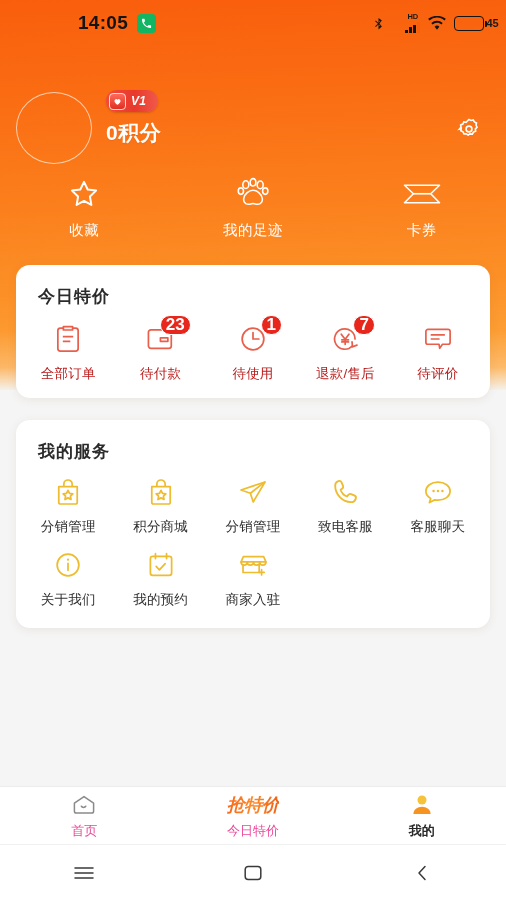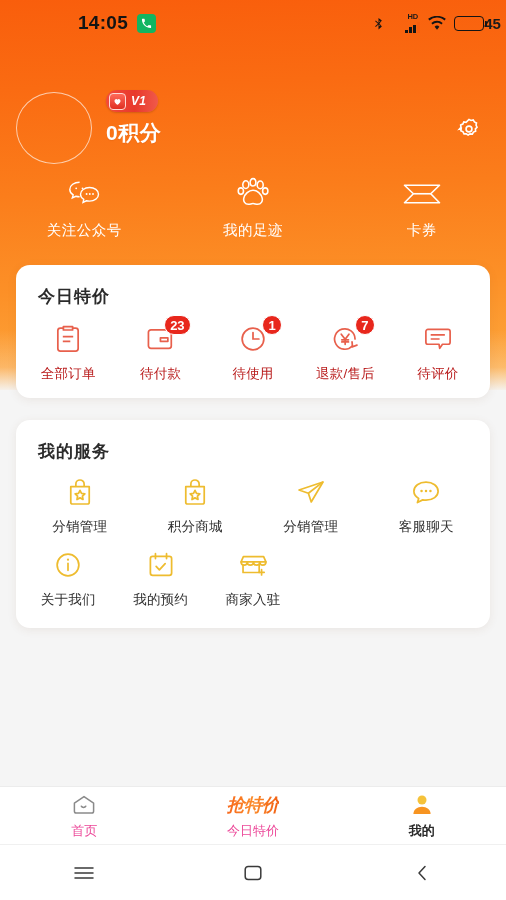--- a/index.html
+++ b/index.html
@@ -38,21 +38,21 @@
   .sig-wrap { display:flex; flex-direction:column; align-items:center; line-height:1;margin-left:12px; }
   .hd-txt { font-size:7.5px; font-weight:700; letter-spacing:-.2px; margin-bottom:1px; }
   .bars { display:flex; align-items:flex-end; gap:1.4px; height:11px; }
   .bars i { width:2.6px; background:#141414; display:block; }
   .bars i.b1{height:3px;} .bars i.b2{height:5.5px;} .bars i.b3{height:8px;} .bars i.b4{height:11px;}
   .bars i.accent{ background:#f95e0c; }
   .batt {
     width:30px; height:15px; border:1.6px solid #141414; border-radius:4px;
     display:flex; align-items:center; justify-content:center; position:relative;
   }
-  .batt span { font-size:15px; font-weight:700;margin-left:47px; }
+  .batt span { font-size:11px; font-weight:700;margin-left:47px; }
   .batt:after {
     content:""; position:absolute; right:-4px; top:4px; width:2.4px; height:6px;
     background:#141414; border-radius:0 1px 1px 0;
   }
 
   
   .profile { position:absolute; top:90px; left:0; width:506px; height:78px; padding:0 22px; }
   .avatar {
     position:absolute; left:16px; top:2px; width:76px; height:72px;
     border-radius:50%; border:1.4px solid rgba(255,255,255,.66); background:transparent;
@@ -88,21 +88,21 @@
   #card-orders { top:265px; height:133px; }
   #card-services { top:420px; height:208px; }
   .card-title { padding:20px 0 0 22px; font-size:17px; color:#2b2b2b; font-weight:700; letter-spacing:1px; }
 
   .grid5 { display:flex; padding:14px 6px 0 6px; }
   .g-item { flex:1; display:flex; flex-direction:column; align-items:center; position:relative; cursor:pointer; }
   .g-ico { height:34px; display:flex; align-items:center; justify-content:center; position:relative; }
   .g-lbl { margin-top:9px; font-size:13.5px; color:#b91c1c; letter-spacing:.2px; white-space:nowrap; }
   .badge {
     position:absolute; top:-7px; right:-14px; min-width:20px; height:20px; padding:0 5px;
-    border-radius:10px; background:#e8271c; color:#fff; font-size:13px; font-weight:700;
+    border-radius:10px; background:#e8271c; color:#fff; font-size:17px; font-weight:700;
     display:flex; align-items:center; justify-content:center; border:1.5px solid #fff;
   }
   .srv-row { display:flex; padding:12px 6px 0 6px; }
   .srv-row .g-lbl { color:#2f2f2f; }
 
   
   .tabbar {
     position:absolute; bottom:56px; left:0; width:506px; height:58px; background:#fff;
     border-top:1px solid #ececec; display:flex; align-items:center;
   }
@@ -180,35 +180,29 @@
     <div class="gear">
       <svg width="26" height="26" viewBox="0 0 24 24" fill="none" stroke="#fff" stroke-width="1.5">
         <path d="M12 3.2l1.9.9 2-.5 1.1 1.8 1.9 1 -.4 2.1.9 1.9-1.5 1.5.2 2.1-2 .8-1 1.9-2.1-.2-1.8 1.1-1.7-1.2-2.1.1-.9-1.9-2-.9.3-2.1L3.2 12l1.4-1.6-.3-2.1 2-.9.9-1.9 2.1.3L12 3.2z"></path>
         <circle cx="12" cy="12" r="2.7"></circle>
       </svg>
     </div>
   </div>
 
   <div class="quick">
 
-
     <div class="q-item">
       <div class="q-ico">
-        <svg width="36" height="32" viewBox="0 0 36 30" fill="none" stroke="#fff" stroke-width="1.4">
-          <path d="M13.6 3.2C8.2 3.2 3.8 6.4 3.8 10.4c0 2.2 1.3 4.2 3.4 5.5l-.9 3.1 3.5-1.7c1.2.3 2.4.5 3.8.5"></path>
-          <circle cx="10.2" cy="9.3" r=".9" fill="#fff" stroke="none"></circle>
-          <circle cx="16.5" cy="9.3" r=".9" fill="#fff" stroke="none"></circle>
-          <path d="M23.5 8.5c-5 0-9 3-9 6.7 0 2.1 1.3 4 3.3 5.2l-.8 3 3.4-1.6c1 .2 2 .3 3.1.3 5 0 9-3 9-6.9s-4-6.7-9-6.7z"></path>
-          <circle cx="20.6" cy="15" r=".95" fill="#fff" stroke="none"></circle>
-          <circle cx="23.8" cy="15" r=".95" fill="#fff" stroke="none"></circle>
-          <circle cx="27" cy="15" r=".95" fill="#fff" stroke="none"></circle>
-        </svg>
-      </div>
-      <div class="q-lbl">关注公众号</div>
-    </div>
+        <svg width="34" height="34" viewBox="0 0 24 24" fill="none" stroke="#fff" stroke-width="1.4" stroke-linejoin="round">
+          <path d="M12 3.4l2.6 5.4 5.9.8-4.3 4.2 1 5.9-5.2-2.8-5.2 2.8 1-5.9-4.3-4.2 5.9-.8L12 3.4z"></path>
+        </svg>
+      </div>
+      <div class="q-lbl">收藏</div>
+    </div>
+
 
     <div class="q-item">
       <div class="q-ico">
         <svg width="36" height="34" viewBox="0 0 30 28" fill="none" stroke="#fff" stroke-width="1.3">
           <ellipse cx="9" cy="6.2" rx="2.5" ry="3.2"></ellipse>
           <ellipse cx="15" cy="4.3" rx="2.4" ry="3.1"></ellipse>
           <ellipse cx="21" cy="6.4" rx="2.5" ry="3.2"></ellipse>
           <ellipse cx="25.2" cy="11.6" rx="2.2" ry="2.7"></ellipse>
           <ellipse cx="4.9" cy="11.6" rx="2.2" ry="2.7"></ellipse>
           <path d="M15 10.8c-3.6 0-6.8 3.4-7.6 6.4-.8 2.9 1 5.4 3.7 5.4 1.5 0 2.6-.7 3.9-.7s2.4.7 3.9.7c2.7 0 4.5-2.5 3.7-5.4-.8-3-4-6.4-7.6-6.4z"></path>
@@ -319,20 +313,28 @@
       <div class="g-item">
         <div class="g-ico">
           <svg width="32" height="30" viewBox="0 0 28 26" fill="none" stroke="#eebc2f" stroke-width="1.5" stroke-linejoin="round">
             <path d="M24.5 4.2L3.5 11.3l8.2 2.8 2.5 7.6 10.3-17.5z"></path>
             <path d="M11.7 14.1l12.8-9.9"></path>
           </svg>
         </div>
         <div class="g-lbl">分销管理</div>
       </div>
 
+      <div class="g-item">
+        <div class="g-ico">
+          <svg width="28" height="30" viewBox="0 0 24 26" fill="none" stroke="#eebc2f" stroke-width="1.6" stroke-linecap="round" stroke-linejoin="round">
+            <path d="M6.2 3.6c1.3-.5 2.4.1 2.9 1.3l1.2 2.8c.4 1-.1 1.9-.9 2.5l-1.2.9c.8 2.6 3 4.9 5.6 5.8l.9-1.2c.6-.8 1.5-1.3 2.5-.9l2.8 1.2c1.2.5 1.8 1.6 1.3 2.9-.6 1.6-2.2 2.9-4 2.9C9.7 21.8 3.5 15.2 3.5 7.4c0-1.7 1.2-3.3 2.7-3.8z"></path>
+          </svg>
+        </div>
+        <div class="g-lbl">致电客服</div>
+      </div>
 
       <div class="g-item">
         <div class="g-ico">
           <svg width="32" height="28" viewBox="0 0 28 24" fill="none" stroke="#eebc2f" stroke-width="1.5" stroke-linejoin="round">
             <path d="M14 3.4c6 0 10.6 3.5 10.6 7.9 0 4.4-4.6 7.9-10.6 7.9-1 0-2-.1-2.9-.3l-4.6 2.3 1.1-3.6c-2.5-1.5-4.2-3.8-4.2-6.3 0-4.4 4.6-7.9 10.6-7.9z"></path>
             <circle cx="10.1" cy="11.2" r="1.1" fill="#eebc2f" stroke="none"></circle>
             <circle cx="14" cy="11.2" r="1.1" fill="#eebc2f" stroke="none"></circle>
             <circle cx="17.9" cy="11.2" r="1.1" fill="#eebc2f" stroke="none"></circle>
           </svg>
         </div>

